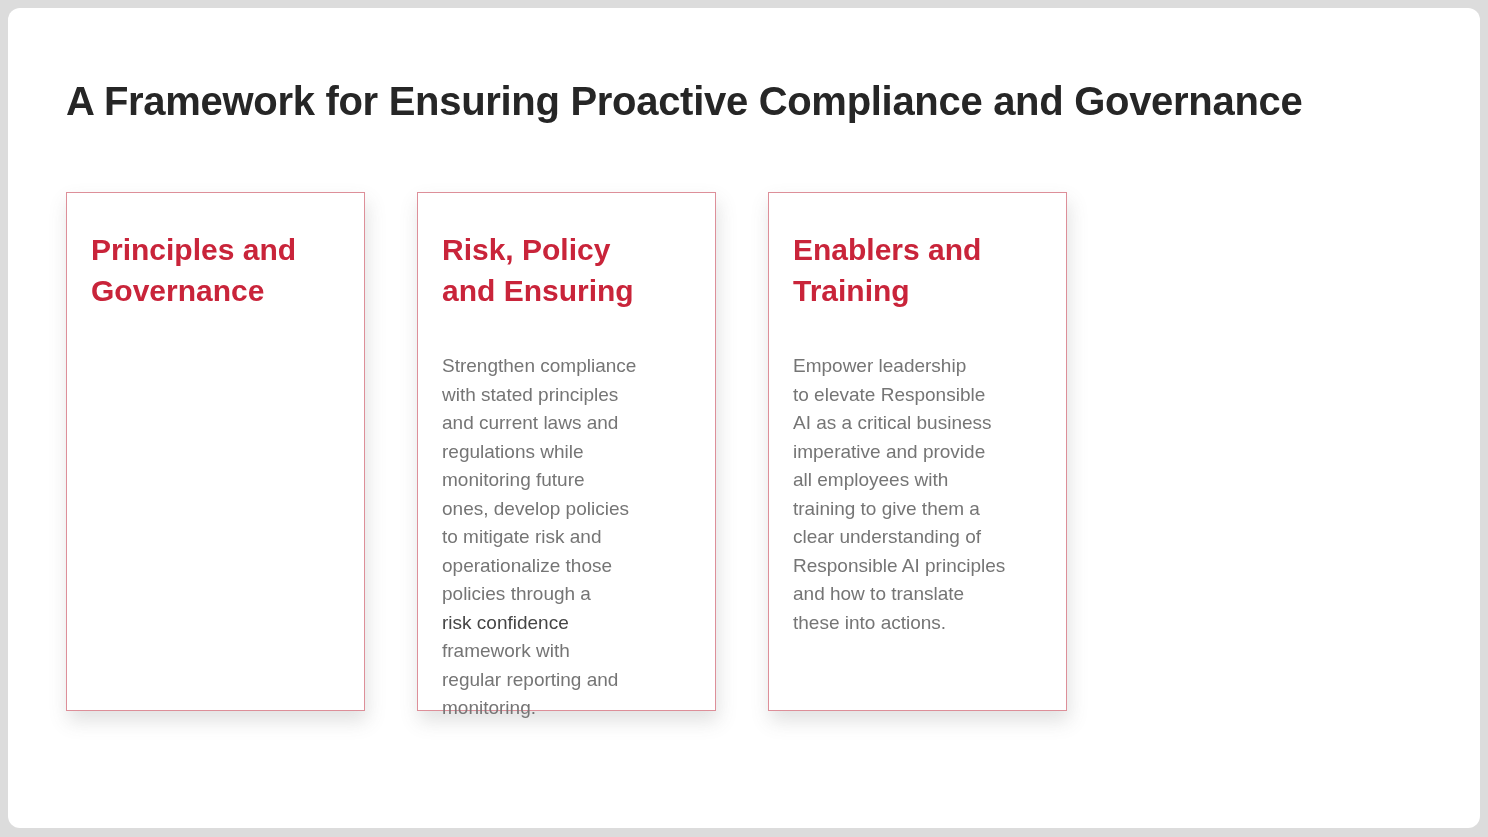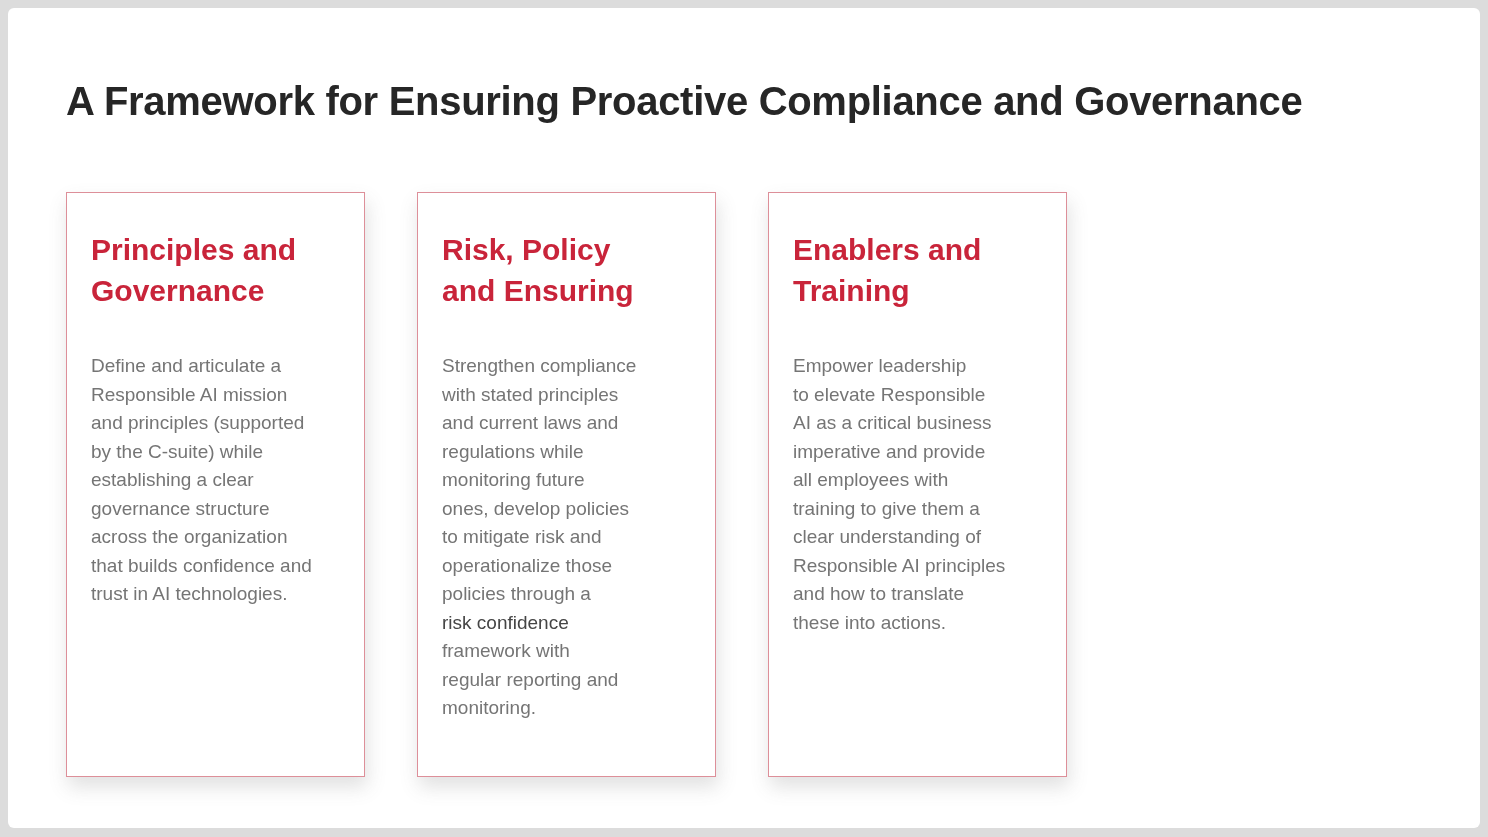--- a/index.html
+++ b/index.html
@@ -22,41 +22,41 @@
     overflow: hidden;
   }
 
   .panel {
     position: absolute;
     left: 8px;
     top: 8px;
     width: 1472px;
     height: 820px;
     background: var(--panel-background);
-    border-radius: 6px;
+    border-radius: 12px;
     padding: 70px 58px 0 58px;
   }
 
   .title {
     font-size: 40px;
     line-height: 46px;
     font-weight: 700;
     letter-spacing: -0.3px;
     color: var(--heading-text);
   }
 
   .cards {
     display: flex;
     gap: 52px;
     margin-top: 68px;
   }
 
   .card {
     width: 299px;
-    height: 585px;
+    height: 519px;
     background: var(--panel-background);
     border: 1px solid var(--card-border);
     box-shadow: 2px 10px 18px rgba(90, 90, 90, 0.18);
     padding: 36px 20px 0 24px;
   }
 
   .card-title {
     font-size: 30px;
     line-height: 41px;
     font-weight: 600;
@@ -82,29 +82,20 @@
 <div class="page">
   <main class="panel">
 
     <h1 class="title">A Framework for Ensuring Proactive Compliance and Governance</h1>
 
     <section class="cards">
 
       <article class="card">
         <h2 class="card-title">Principles and
 Governance</h2>
-        <p class="card-body">Define and articulate a
-Responsible AI mission
-and principles (supported
-by the C-suite) while
-establishing a clear
-governance structure
-across the organization
-that builds confidence and
-trust in AI technologies.</p>
       </article>
 
       <article class="card">
         <h2 class="card-title">Risk, Policy
 and Ensuring</h2>
         <p class="card-body"><span>Strengthen compliance
 with stated principles
 and current laws and
 regulations while
 monitoring future

